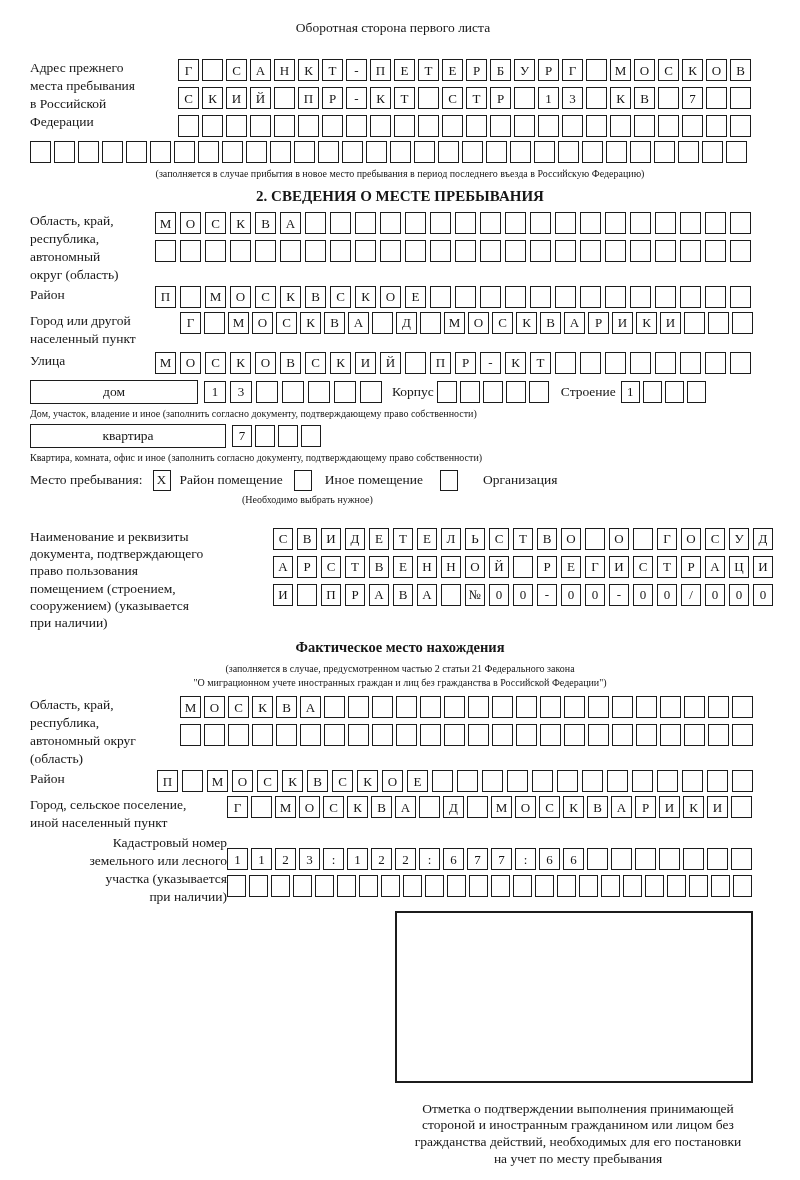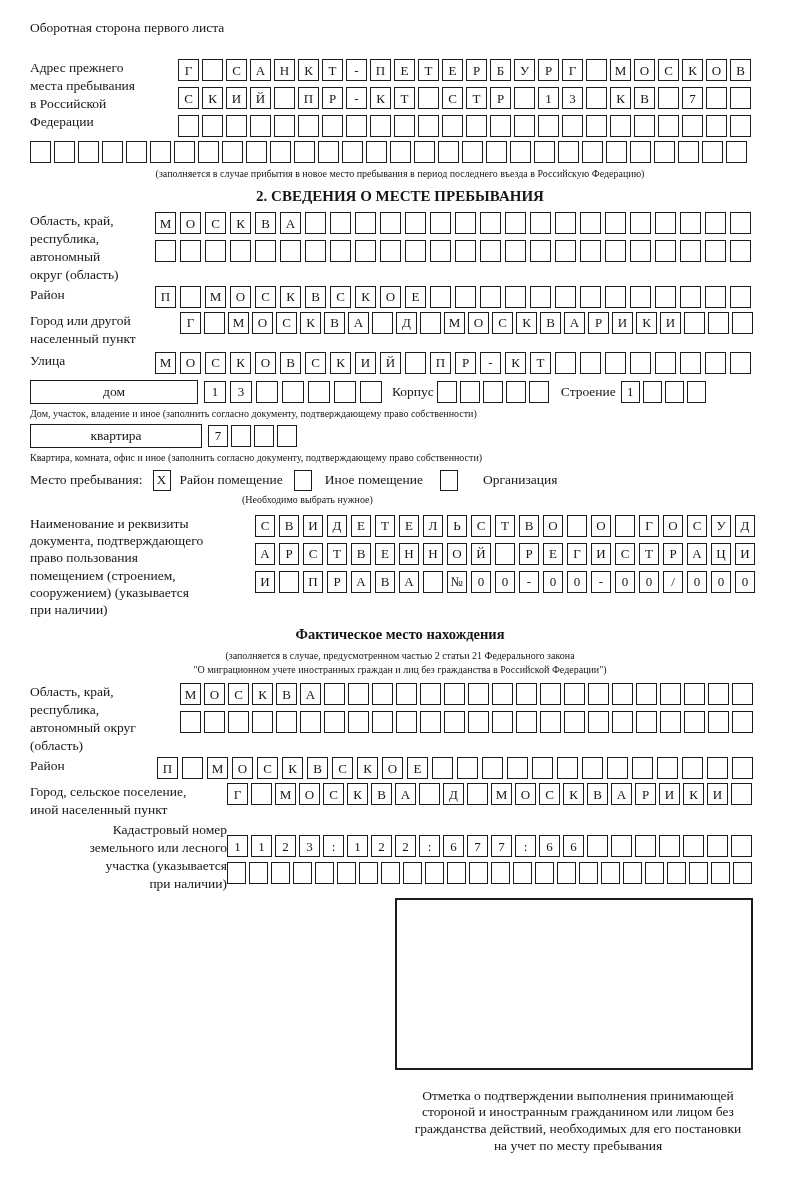--- a/index.html
+++ b/index.html
@@ -2,21 +2,21 @@
 <html><head>
 <meta charset="utf-8">
 <style>
   html,body{margin:0;padding:0;background:#fff;}
   body{
     width:800px;height:1180px;overflow:hidden;position:relative;
     font-family:"Liberation Serif","DejaVu Serif",serif;
     color:#161616;font-size:13.5px;
   }
   .page{padding:20px 30px 0 30px;}
-  .hdr{ text-align:left; padding-right:14px; }
+  .hdr{ text-align:center; padding-right:14px; }
   
   .cells{display:flex;flex-wrap:nowrap;}
   .cell{
     box-sizing:border-box;display:inline-flex;align-items:center;justify-content:center;
     width:21px;height:22px;border:1.6px solid #1c1c1c;margin-right:4px;
     font-size:13px;line-height:1;background:#fff;flex:0 0 auto;
   }
   .p24 .cell{width:21px;margin-right:3px;}
   .p26 .cell{width:22px;margin-right:4px;}
   .p23 .cell{width:20px;margin-right:3px;}
@@ -351,42 +351,42 @@
     <div class="cells p22">
         <span class="cell">1</span>
         <span class="cell"></span>
         <span class="cell"></span>
         <span class="cell"></span>
       </div>
   </div>
   <div class="note" style="margin-top:4px;">Дом, участок, владение и иное (заполнить согласно документу, подтверждающему право собственности)</div>
 
   <div class="frow" style="margin-top:5px;align-items:center;">
-    <div class="wbox" style="width:172px;">квартира</div>
+    <div class="wbox" style="width:196px;">квартира</div>
     <div class="cells p23" style="margin-left:6px;">
         <span class="cell">7</span>
         <span class="cell"></span>
         <span class="cell"></span>
         <span class="cell"></span>
       </div>
   </div>
   <div class="note" style="margin-top:4px;">Квартира, комната, офис и иное (заполнить согласно документу, подтверждающему право собственности)</div>
 
   <div class="frow" style="margin-top:7px;align-items:center;">
     <div class="lbl">Место пребывания:</div>
     <div class="chk" style="margin-left:10px;">X</div>
     <div class="lbl" style="margin-left:9px;">Район помещение</div>
     <div class="chk" style="margin-left:11px;"></div>
     <div class="lbl" style="margin-left:13px;">Иное помещение</div>
     <div class="chk" style="margin-left:17px;"></div>
     <div class="lbl" style="margin-left:25px;">Организация</div>
   </div>
   <div class="note" style="margin-top:3px;margin-left:212px;">(Необходимо выбрать нужное)</div>
 
-  <div class="frow" style="margin-top:10px;">
+  <div class="frow" style="margin-top:23px;gap:18px;">
     <div class="lbl" style="width:225px;line-height:1.28;">Наименование и реквизиты
 документа, подтверждающего
 право пользования
 помещением (строением,
 сооружением) (указывается
 при наличии)</div>
     <div class="rows gap6">
       <div class="cells pdoc">
           <span class="cell">С</span>
           <span class="cell">В</span>

